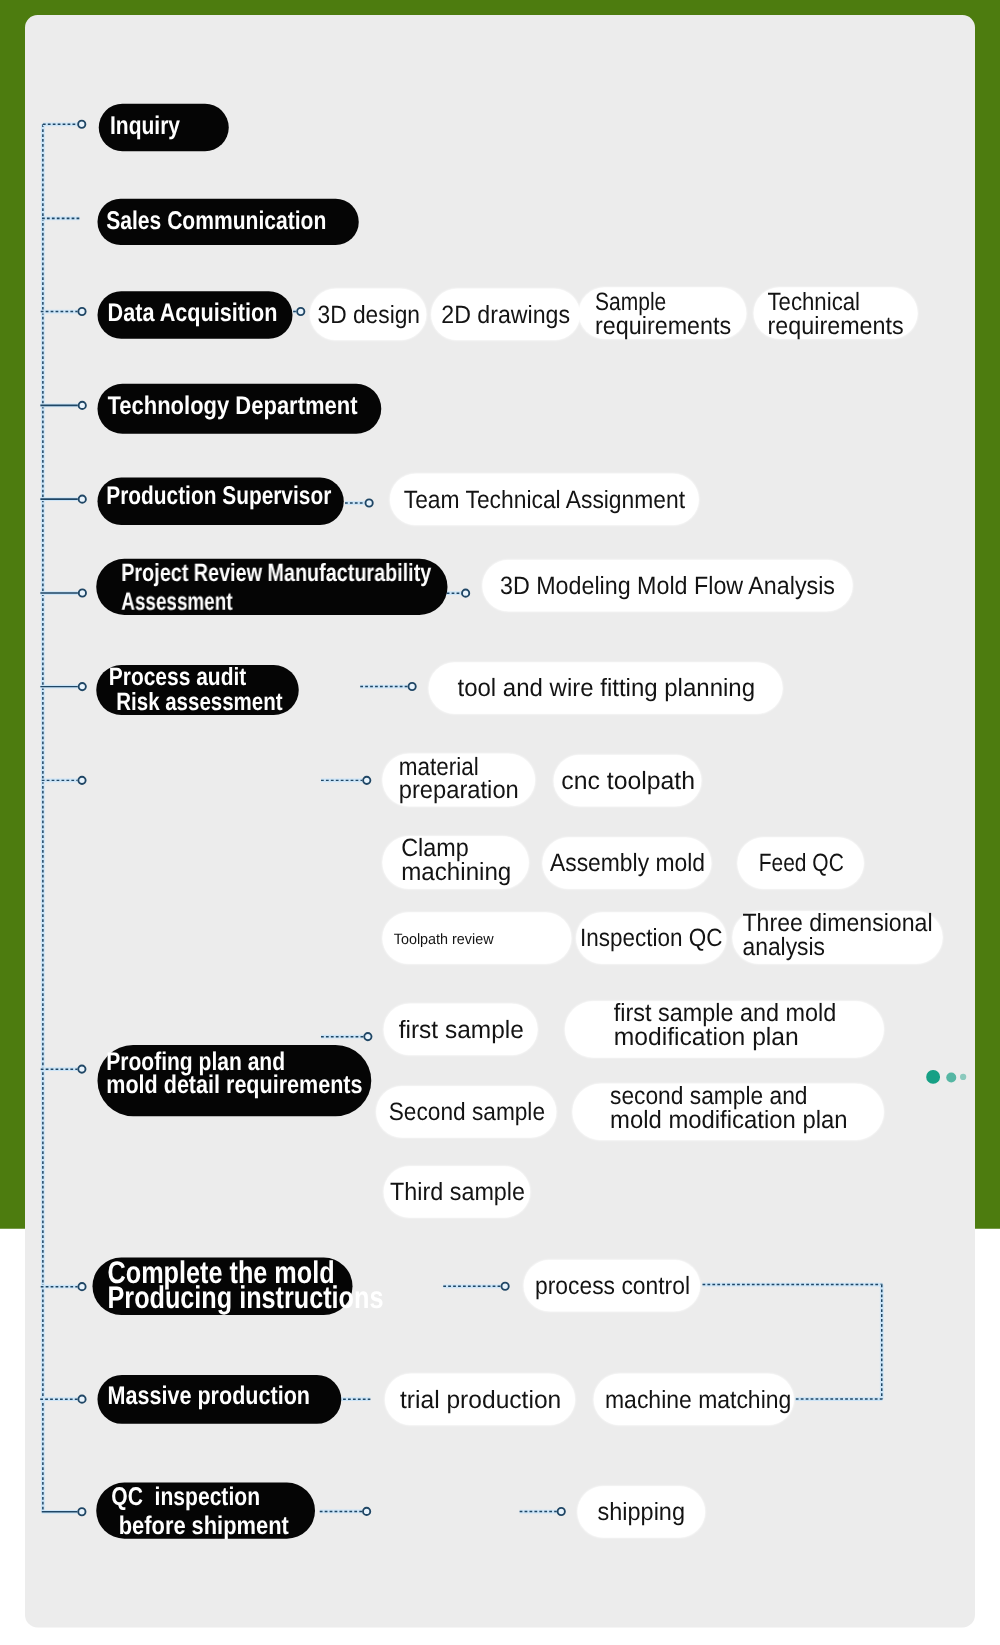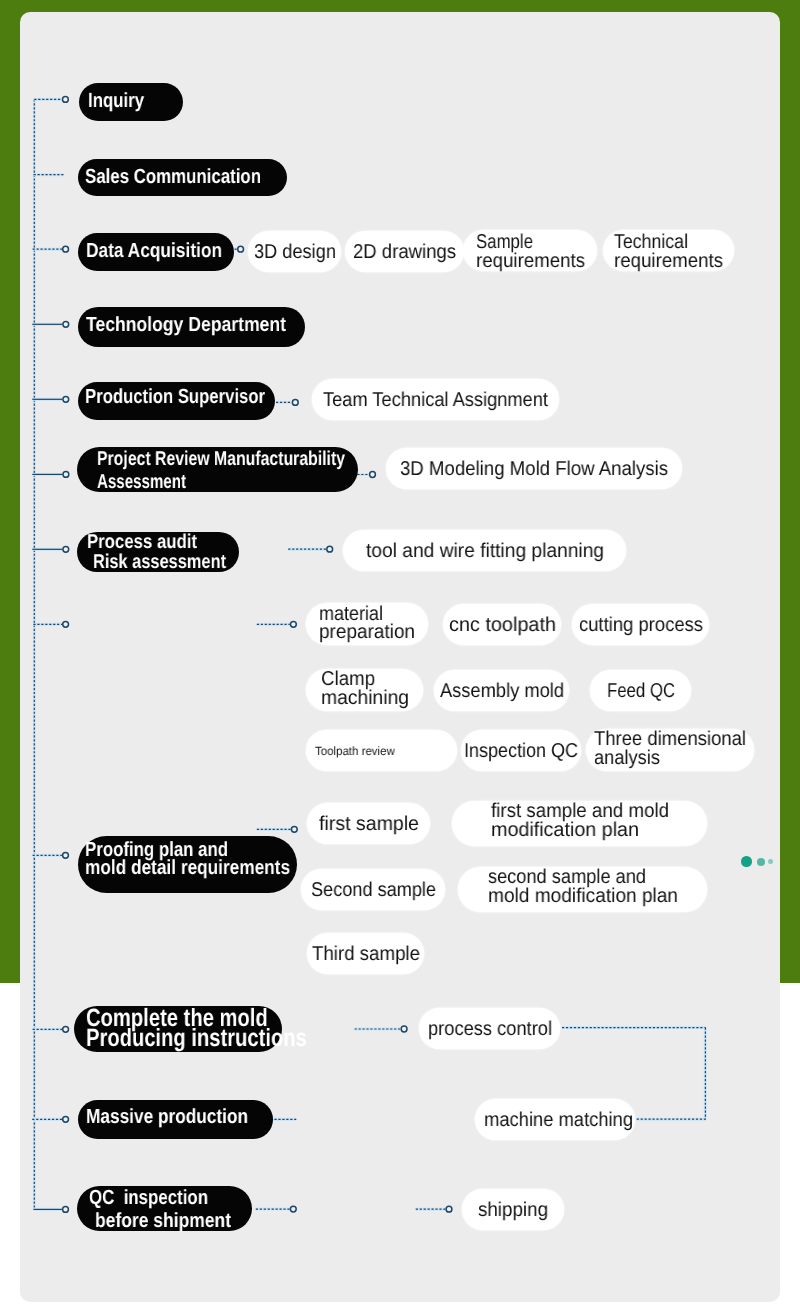--- a/index.html
+++ b/index.html
@@ -113,33 +113,33 @@
   <div class="node dark" style="left:77px;top:1186px;width:175px;height:45px;font-size:20.5px;line-height:20.5px;"><span class="ln" style="left:12px;top:2.40px;transform:scaleX(0.8227)">QC  inspection</span><span class="ln" style="left:18px;top:24.70px;transform:scaleX(0.8529)">before shipment</span></div>
   <div class="node light" style="left:248px;top:231px;width:93px;height:41px;font-size:20px;line-height:20px;"><span class="ln" style="left:5.50px;top:10.66px;transform:scaleX(0.9106)">3D design</span></div>
   <div class="node light" style="left:345px;top:231px;width:119px;height:41px;font-size:20px;line-height:20px;"><span class="ln" style="left:8.00px;top:10.66px;transform:scaleX(0.9266)">2D drawings</span></div>
   <div class="node light" style="left:463px;top:230px;width:134px;height:41px;font-size:20px;line-height:20px;"><span class="ln" style="left:12.50px;top:1.96px;transform:scaleX(0.8406)">Sample</span><span class="ln" style="left:12.50px;top:20.66px;transform:scaleX(0.9339)">requirements</span></div>
   <div class="node light" style="left:603px;top:230px;width:131px;height:41px;font-size:20px;line-height:20px;"><span class="ln" style="left:11.00px;top:1.96px;transform:scaleX(0.8876)">Technical</span><span class="ln" style="left:11.00px;top:20.66px;transform:scaleX(0.9339)">requirements</span></div>
   <div class="node light" style="left:312px;top:379px;width:247px;height:41px;font-size:20px;line-height:20px;"><span class="ln" style="left:11.00px;top:10.66px;transform:scaleX(0.9131)">Team Technical Assignment</span></div>
   <div class="node light" style="left:386px;top:448px;width:296px;height:41px;font-size:20px;line-height:20px;"><span class="ln" style="left:14.00px;top:10.66px;transform:scaleX(0.9309)">3D Modeling Mold Flow Analysis</span></div>
   <div class="node light" style="left:343px;top:530px;width:283px;height:41px;font-size:20px;line-height:20px;"><span class="ln" style="left:22.50px;top:10.66px;transform:scaleX(0.9600)">tool and wire fitting planning</span></div>
   <div class="node light" style="left:306px;top:603px;width:122px;height:42px;font-size:20px;line-height:20px;"><span class="ln" style="left:13.00px;top:0.66px;transform:scaleX(0.8998)">material</span><span class="ln" style="left:13.00px;top:19.46px;transform:scaleX(0.9489)">preparation</span></div>
   <div class="node light" style="left:443px;top:604px;width:118px;height:41px;font-size:20px;line-height:20px;"><span class="ln" style="left:5.50px;top:10.66px;transform:scaleX(0.9922)">cnc toolpath</span></div>
-  <div class="node light" style="left:572px;top:604px;width:137px;height:41px;font-size:20px;line-height:20px;"><span class="ln" style="left:6.50px;top:10.66px;transform:scaleX(0.9219)">cutting process</span></div>
   <div class="node light" style="left:306px;top:669px;width:117px;height:42px;font-size:20px;line-height:20px;"><span class="ln" style="left:14.50px;top:-0.04px;transform:scaleX(0.9344)">Clamp</span><span class="ln" style="left:14.50px;top:18.76px;transform:scaleX(0.9654)">machining</span></div>
   <div class="node light" style="left:434px;top:670px;width:135px;height:41px;font-size:20px;line-height:20px;"><span class="ln" style="left:5.50px;top:10.66px;transform:scaleX(0.9145)">Assembly mold</span></div>
   <div class="node light" style="left:590px;top:670px;width:101px;height:41px;font-size:20px;line-height:20px;"><span class="ln" style="left:16.50px;top:10.66px;transform:scaleX(0.8381)">Feed QC</span></div>
   <div class="node light" style="left:306px;top:730px;width:151px;height:41px;font-size:12px;line-height:20px;"><span class="ln" style="left:9.00px;top:10.66px;transform:scaleX(0.9571)">Toolpath review</span></div>
   <div class="node light" style="left:461px;top:730px;width:120px;height:41px;font-size:20px;line-height:20px;"><span class="ln" style="left:3.00px;top:10.66px;transform:scaleX(0.8996)">Inspection QC</span></div>
   <div class="node light" style="left:586px;top:729px;width:168px;height:42px;font-size:20px;line-height:20px;"><span class="ln" style="left:8.00px;top:-0.04px;transform:scaleX(0.9239)">Three dimensional</span><span class="ln" style="left:8.00px;top:18.76px;transform:scaleX(0.9135)">analysis</span></div>
   <div class="node light" style="left:307px;top:803px;width:123px;height:41px;font-size:20px;line-height:20px;"><span class="ln" style="left:11.50px;top:10.66px;transform:scaleX(0.9781)">first sample</span></div>
   <div class="node light" style="left:452px;top:801px;width:255px;height:45px;font-size:20px;line-height:20px;"><span class="ln" style="left:38.50px;top:0.46px;transform:scaleX(0.9365)">first sample and mold</span><span class="ln" style="left:38.50px;top:19.26px;transform:scaleX(0.9862)">modification plan</span></div>
   <div class="node light" style="left:301px;top:869px;width:144px;height:41px;font-size:20px;line-height:20px;"><span class="ln" style="left:9.50px;top:10.66px;transform:scaleX(0.9068)">Second sample</span></div>
   <div class="node light" style="left:458px;top:867px;width:249px;height:45px;font-size:20px;line-height:20px;"><span class="ln" style="left:29.50px;top:0.46px;transform:scaleX(0.9110)">second sample and</span><span class="ln" style="left:29.50px;top:19.26px;transform:scaleX(0.9549)">mold modification plan</span></div>
   <div class="node light" style="left:307px;top:933px;width:117px;height:41px;font-size:20px;line-height:20px;"><span class="ln" style="left:4.50px;top:10.66px;transform:scaleX(0.9344)">Third sample</span></div>
   <div class="node light" style="left:419px;top:1008px;width:141px;height:41px;font-size:20px;line-height:20px;"><span class="ln" style="left:8.50px;top:11.06px;transform:scaleX(0.9144)">process control</span></div>
+  <div class="node light" style="left:308px;top:1099px;width:152px;height:41px;font-size:20px;line-height:20px;"><span class="ln" style="left:11.50px;top:10.66px;transform:scaleX(0.9834)">trial production</span></div>
   <div class="node light" style="left:475px;top:1099px;width:160px;height:41px;font-size:20px;line-height:20px;"><span class="ln" style="left:8.50px;top:10.66px;transform:scaleX(0.9181)">machine matching</span></div>
   <div class="node light" style="left:462px;top:1189px;width:102px;height:41px;font-size:20px;line-height:20px;"><span class="ln" style="left:16.00px;top:10.66px;transform:scaleX(0.9396)">shipping</span></div>
 
   <div id="indicator" style="left:738px;top:850px;width:40px;height:24px;">
     <span class="idot" style="left:3.2px;top:6.4px;width:10.6px;height:10.6px;opacity:1;"></span>
     <span class="idot" style="left:18.8px;top:7.7px;width:8.2px;height:8.2px;opacity:0.7;"></span>
     <span class="idot" style="left:29.9px;top:9.2px;width:5.3px;height:5.3px;opacity:0.45;"></span>
   </div>
 </div>
 

